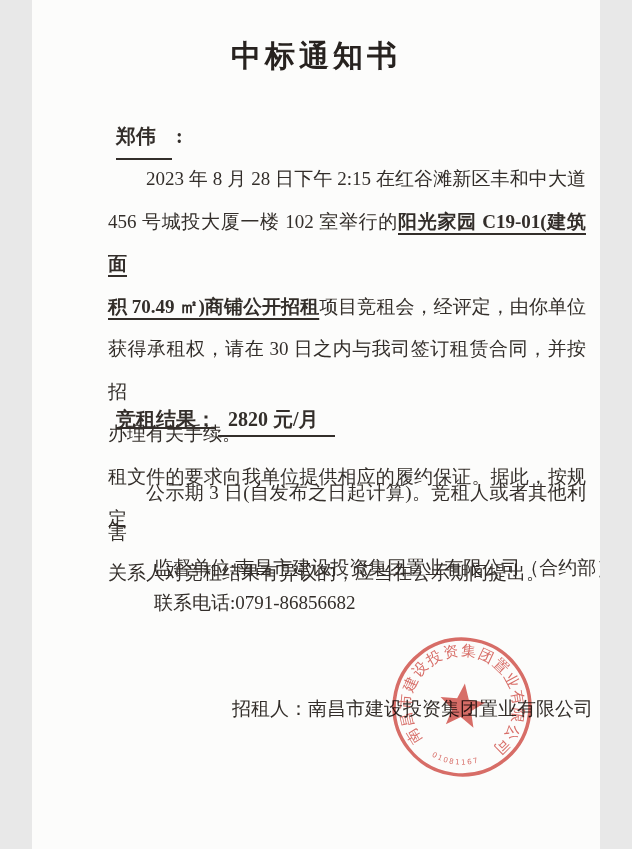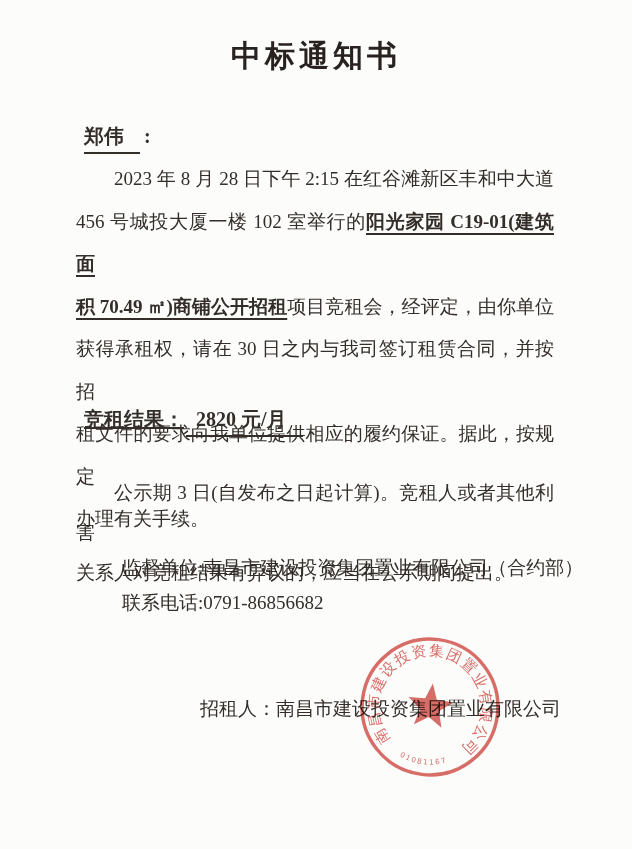--- a/index.html
+++ b/index.html
@@ -1,18 +1,18 @@
 <!DOCTYPE html>
 <html><head>
 <meta charset="utf-8">
 <style>
   html,body { margin:0; padding:0; background:#e8e8e8; }
   .page {
     position: relative;
-    width: 632px; height: 849px;
+    width: 568px; height: 849px;
     margin: 0 auto;
     background: #fcfcfb;
     color: #332e2a;
     font-family: "Liberation Serif", "DejaVu Serif", serif;
     overflow: hidden;
   }
   .title {
     position: absolute; top: 36px; left: 0; right: 0;
     text-align: center;
     font-size: 30px; font-weight: 700;
@@ -22,21 +22,21 @@
   .salutation {
     position: absolute; top: 121px; left: 84px;
     font-size: 20px; font-weight: 700;
     line-height: 30px;
     white-space: nowrap;
   }
   .salutation .name {
     display: inline-block;
     border-bottom: 2px solid #332e2a;
     padding-right: 16px;
-    padding-bottom: 1px;
+    padding-bottom: 7px;
   }
   .salutation .colon { margin-left: 4px; }
   .para {
     position: absolute; left: 76px; width: 478px;
     font-size: 19px;
   }
   .para .line {
     text-align: justify;
     text-align-last: justify;
   }
@@ -98,22 +98,22 @@
 
   <div class="salutation">
     <span class="name">郑伟</span><span class="colon">:</span>
   </div>
 
   <div class="para para1">
       <div class="line indent"><span>2023 年 8 月 28 日下午 2:15 在红谷滩新区丰和中大道</span></div>
       <div class="line"><span>456 号城投大厦一楼 102 室举行的</span><span class="bu">阳光家园 C19-01(建筑面</span></div>
       <div class="line"><span class="bu">积 70.49 ㎡)商铺公开招租</span><span>项目竞租会，经评定，由你单位</span></div>
       <div class="line"><span>获得承租权，请在 30 日之内与我司签订租赁合同，并按招</span></div>
+      <div class="line last"><span>办理有关手续。</span></div>
       <div class="line"><span>租文件的要求向我单位提供相应的履约保证。据此，按规定</span></div>
-      <div class="line last"><span>办理有关手续。</span></div>
     </div>
 
   <div class="result">
     <span>竞租结果：</span><span class="value">2820 元/月</span>
   </div>
 
   <div class="para para2">
       <div class="line indent"><span>公示期 3 日(自发布之日起计算)。竞租人或者其他利害</span></div>
       <div class="line last"><span>关系人对竞租结果有异议的，应当在公示期间提出。</span></div>
     </div>

